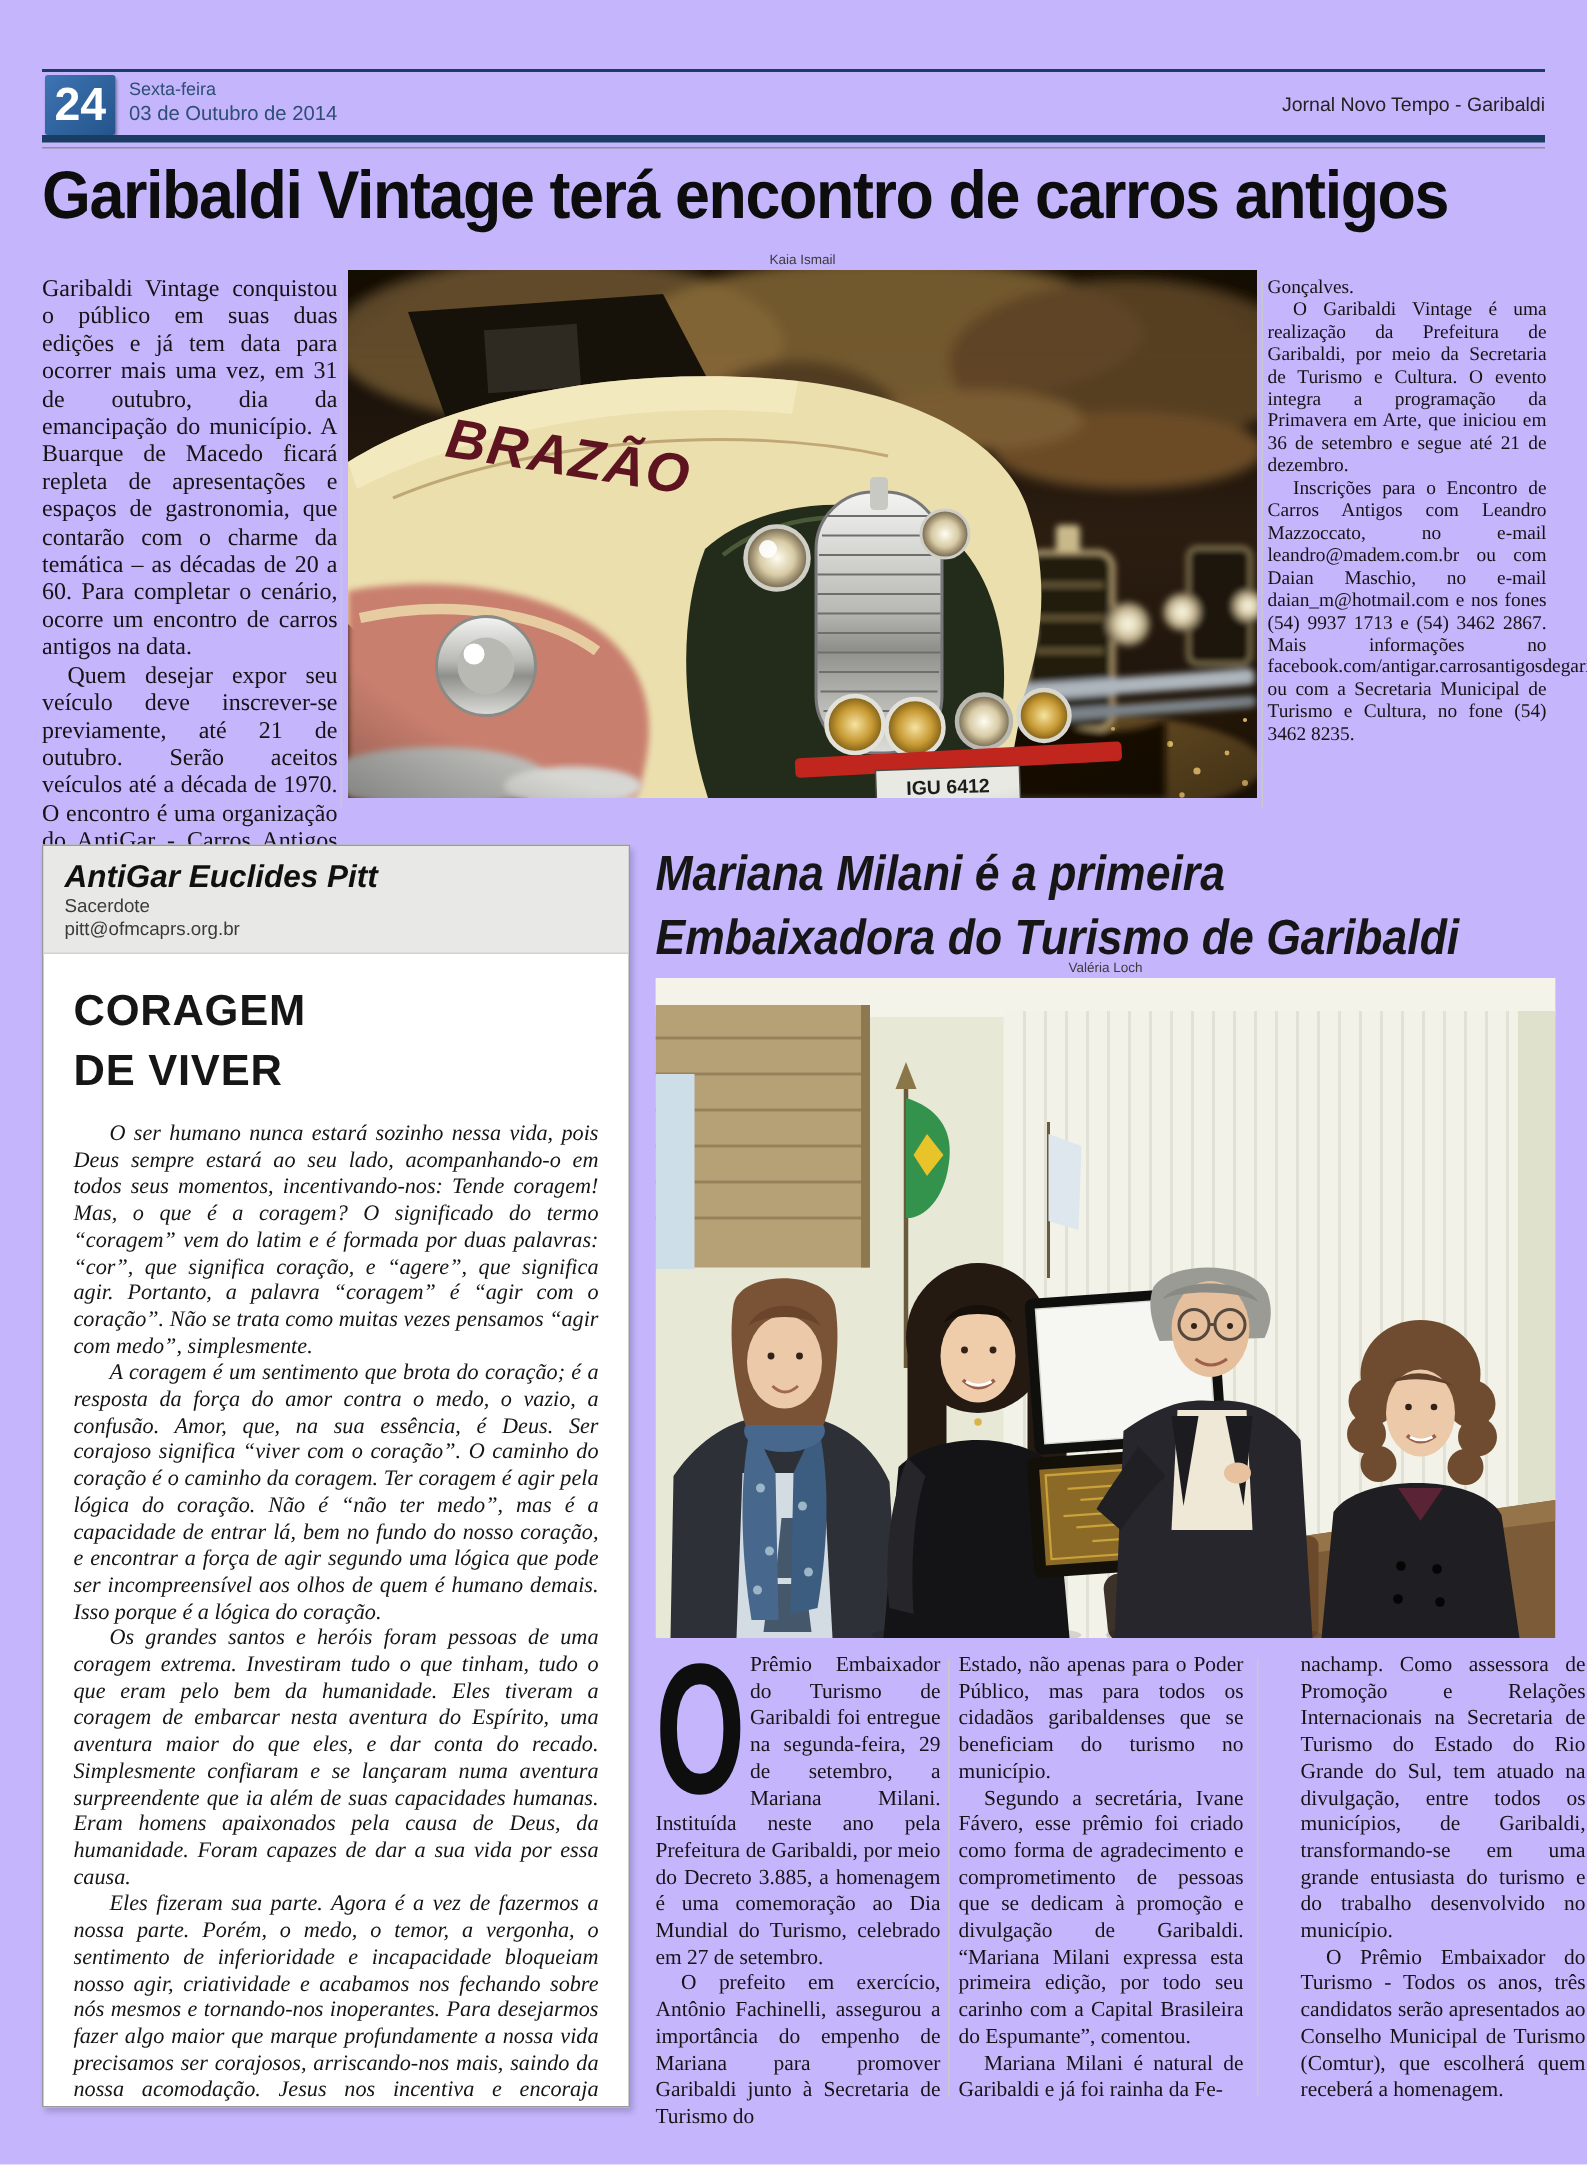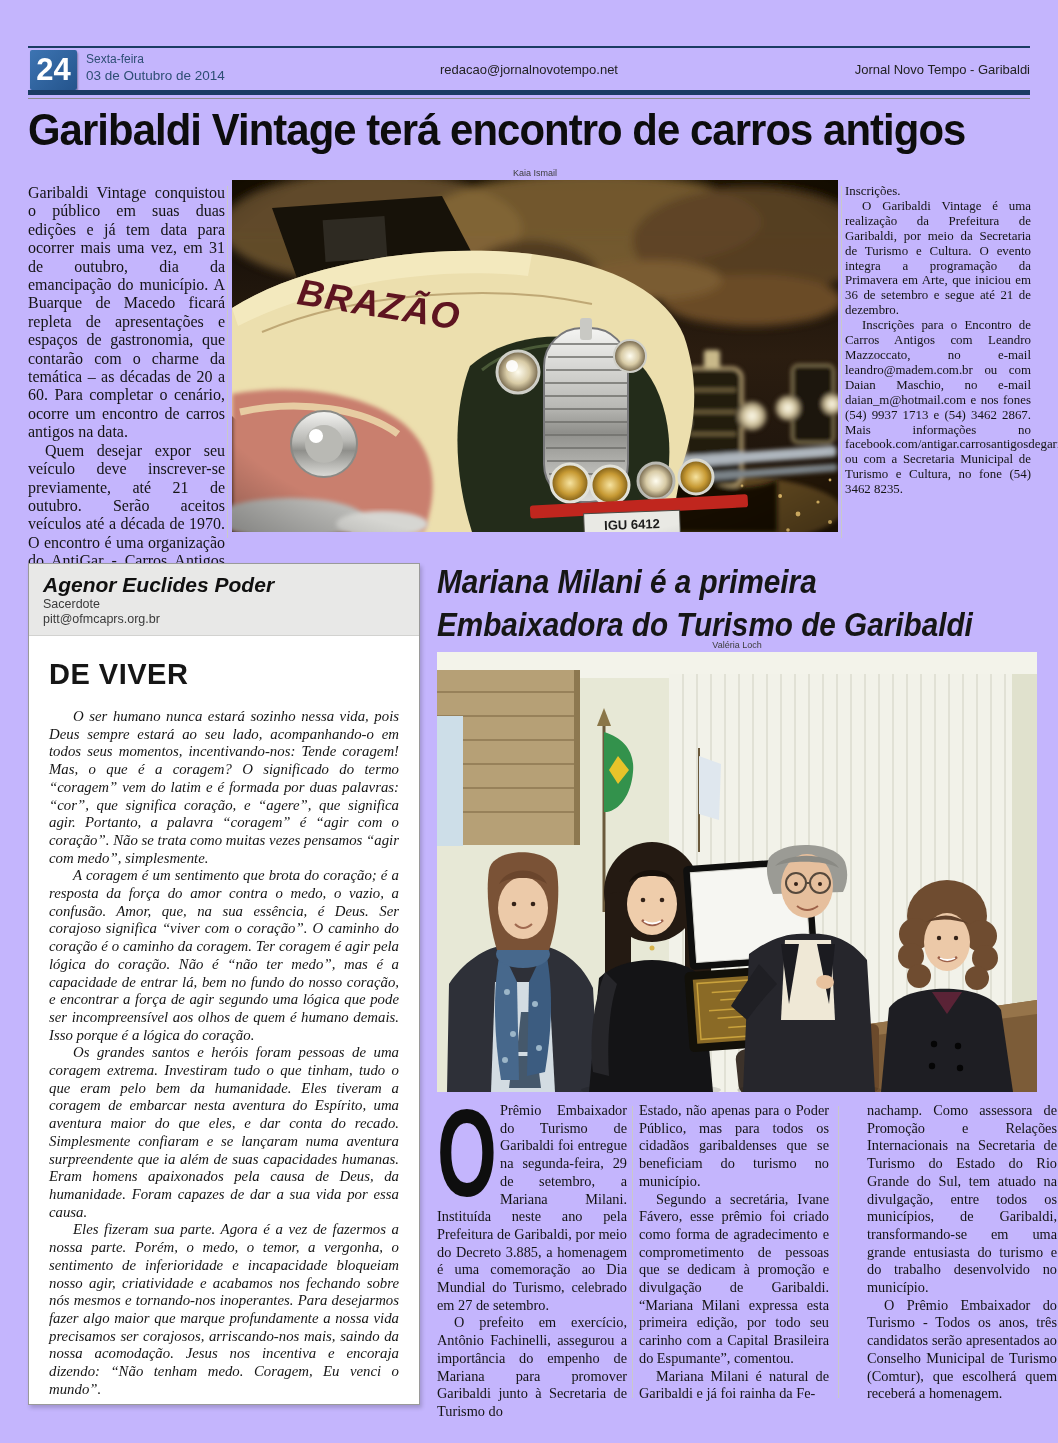--- a/index.html
+++ b/index.html
@@ -63,21 +63,20 @@
 </style>
 </head>
 <body>
 
 <div class="page">
 
   <div class="abs hdr-topline"></div>
   <div class="abs pagenum">24</div>
   <div class="abs weekday">Sexta-feira</div>
   <div class="abs hdr-date">03 de Outubro de 2014</div>
-  <div class="abs hdr-email">redacao@jornalnovotempo.net</div>
   <div class="abs masthead">Jornal Novo Tempo - Garibaldi</div>
   <div class="abs hdr-rule"></div>
   <div class="abs hdr-rule2"></div>
 
   <h1 class="abs headline" style="margin:0"><span>Garibaldi Vintage terá encontro de carros antigos</span></h1>
 
   <div class="abs a1-left">
     <p class="bt">Garibaldi Vintage conquistou o público em suas duas edições e já tem data para ocorrer mais uma vez, em 31 de outubro, dia da emancipação do município. A Buarque de Macedo ficará repleta de apresentações e espaços de gastronomia, que contarão com o charme da temática – as décadas de 20 a 60. Para completar o cenário, ocorre um encontro de carros antigos na data.</p>
     <p class="bt ind">Quem desejar expor seu veículo deve inscrever-se previamente, até 21 de outubro. Serão aceitos veículos até a década de 1970. O encontro é uma organização do AntiGar - Carros Antigos de Garibaldi e do Veteran Car Club dos Vinhedos, de Bento</p>
   </div>
@@ -219,36 +218,37 @@
         <circle cx="92" cy="264" r="19" fill="#b9b9b4"></circle>
         <circle cx="84" cy="256" r="7" fill="#ffffff"></circle>
         <ellipse cx="58" cy="338" rx="74" ry="20" fill="#b9b9b6" filter="url(#b2)"></ellipse>
         <ellipse cx="150" cy="344" rx="46" ry="13" fill="#d6d6d2" filter="url(#b2)"></ellipse>
       </g>
       <rect width="606" height="352" fill="url(#g_vig)"></rect>
     </svg>
   </div>
 
   <div class="abs a1-right">
-    <p class="bt">Inscrições.</p>
+    <p class="bt">Gonçalves.</p>
     <p class="bt ind">O Garibaldi Vintage é uma realização da Prefeitura de Garibaldi, por meio da Secretaria de Turismo e Cultura. O evento integra a programação da Primavera em Arte, que iniciou em 36 de setembro e segue até 21 de dezembro.</p>
     <p class="bt ind">Inscrições para o Encontro de Carros Antigos com Leandro Mazzoccato, no e-mail leandro@madem.com.br ou com Daian Maschio, no e-mail daian_m@hotmail.com e nos fones (54) 9937 1713 e (54) 3462 2867. Mais informações no facebook.com/antigar.carrosantigosdegaribaldi ou com a Secretaria Municipal de Turismo e Cultura, no fone (54) 3462 8235.</p>
   </div>
 
   <div class="abs vrule vr1"></div>
   <div class="abs vrule vr2"></div>
 
   <aside class="abs opbox">
     <div class="op-head">
-      <div class="op-author">Agenor Euclides Poder</div>
+      <div class="op-author">AntiGar Euclides Pitt</div>
       <div class="op-role">Sacerdote</div>
       <div class="op-email">pitt@ofmcaprs.org.br</div>
     </div>
     <div class="op-body">
       <div class="op-title">
+        <div>CORAGEM</div>
         <div>DE VIVER</div>
       </div>
       <p class="op-par first">O ser humano nunca estará sozinho nessa vida, pois Deus sempre estará ao seu lado, acompanhando-o em todos seus momentos, incentivando-nos: Tende coragem! Mas, o que é a coragem? O significado do termo “coragem” vem do latim e é formada por duas palavras: “cor”, que significa coração, e “agere”, que significa agir. Portanto, a palavra “coragem” é “agir com o coração”. Não se trata como muitas vezes pensamos “agir com medo”, simplesmente.</p>
       <p class="op-par">A coragem é um sentimento que brota do coração; é a resposta da força do amor contra o medo, o vazio, a confusão. Amor, que, na sua essência, é Deus. Ser corajoso significa “viver com o coração”. O caminho do coração é o caminho da coragem. Ter coragem é agir pela lógica do coração. Não é “não ter medo”, mas é a capacidade de entrar lá, bem no fundo do nosso coração, e encontrar a força de agir segundo uma lógica que pode ser incompreensível aos olhos de quem é humano demais. Isso porque é a lógica do coração.</p>
       <p class="op-par">Os grandes santos e heróis foram pessoas de uma coragem extrema. Investiram tudo o que tinham, tudo o que eram pelo bem da humanidade. Eles tiveram a coragem de embarcar nesta aventura do Espírito, uma aventura maior do que eles, e dar conta do recado. Simplesmente confiaram e se lançaram numa aventura surpreendente que ia além de suas capacidades humanas. Eram homens apaixonados pela causa de Deus, da humanidade. Foram capazes de dar a sua vida por essa causa.</p>
       <p class="op-par">Eles fizeram sua parte. Agora é a vez de fazermos a nossa parte. Porém, o medo, o temor, a vergonha, o sentimento de inferioridade e incapacidade bloqueiam nosso agir, criatividade e acabamos nos fechando sobre nós mesmos e tornando-nos inoperantes. Para desejarmos fazer algo maior que marque profundamente a nossa vida precisamos ser corajosos, arriscando-nos mais, saindo da nossa acomodação. Jesus nos incentiva e encoraja dizendo: “Não tenham medo. Coragem, Eu venci o mundo”.</p>
     </div>
   </aside>
 
   <h2 class="abs a2-title" style="margin:0;font-weight:bold">

